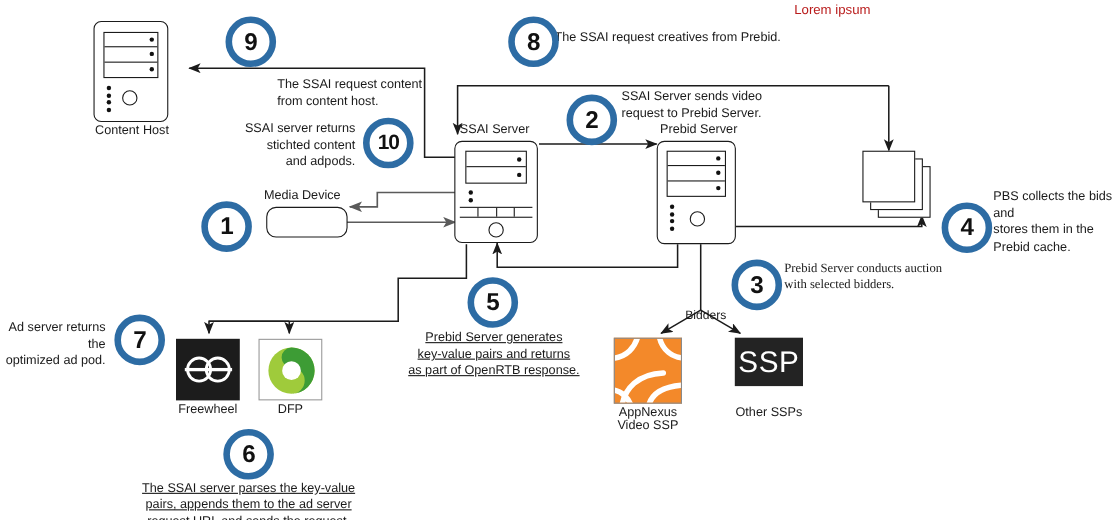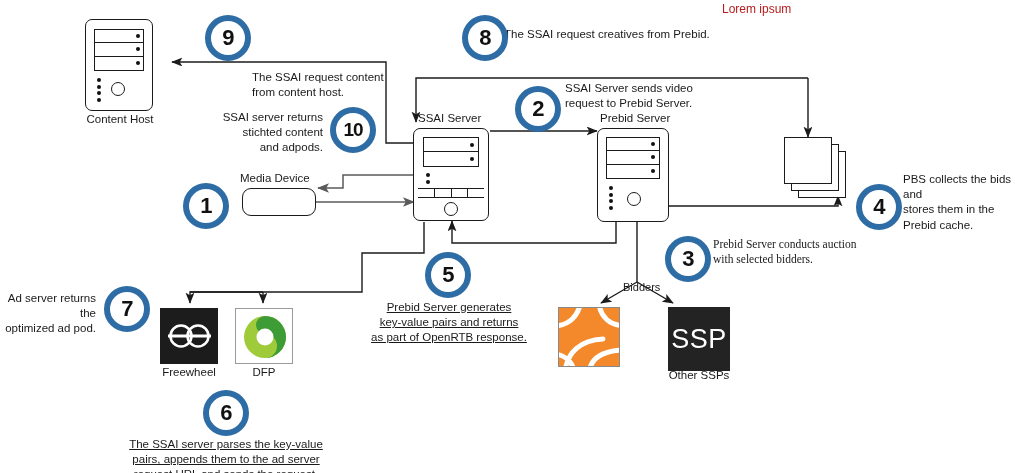--- a/index.html
+++ b/index.html
@@ -298,22 +298,24 @@
     <svg viewBox="0 0 62 60" width="62" height="60">
       <g fill="none" stroke="#ffffff" stroke-width="5" stroke-linecap="round">
         <path d="M-6,18 C10,18 20,8 22,-8"></path>
         <path d="M6,64 C8,44 22,32 44,31"></path>
         <path d="M30,64 C32,50 44,42 68,42"></path>
         <path d="M40,-4 C42,10 52,18 68,18"></path>
         <path d="M-6,46 C6,46 14,54 16,66"></path>
       </g>
     </svg>
   </div>
-
-  <div class="tile tile-ssp" style="left:668px; top:307px; width:62px; height:64px;">
+  <div class="nlabel" style="left:540px; top:369px; width:98px;">AppNexus
+Video SSP</div>
+
+  <div class="tile tile-ssp" style="left:668px; top:307px; width:62px; height:44px;">
     <span class="ssp-word">SSP</span>
   </div>
   <div class="nlabel" style="left:660px; top:369px; width:78px;">Other SSPs</div>
 
   <div class="bidlab" style="left:623px; top:281px;text-align:center;">Bidders</div>
 
   <div class="badge" style="left:183px; top:183px;">1</div>
 
   <div class="badge" style="left:515px; top:86px;">2</div>
   <div class="cap" style="left:565px; top:81px; width:190px;">SSAI Server sends video

